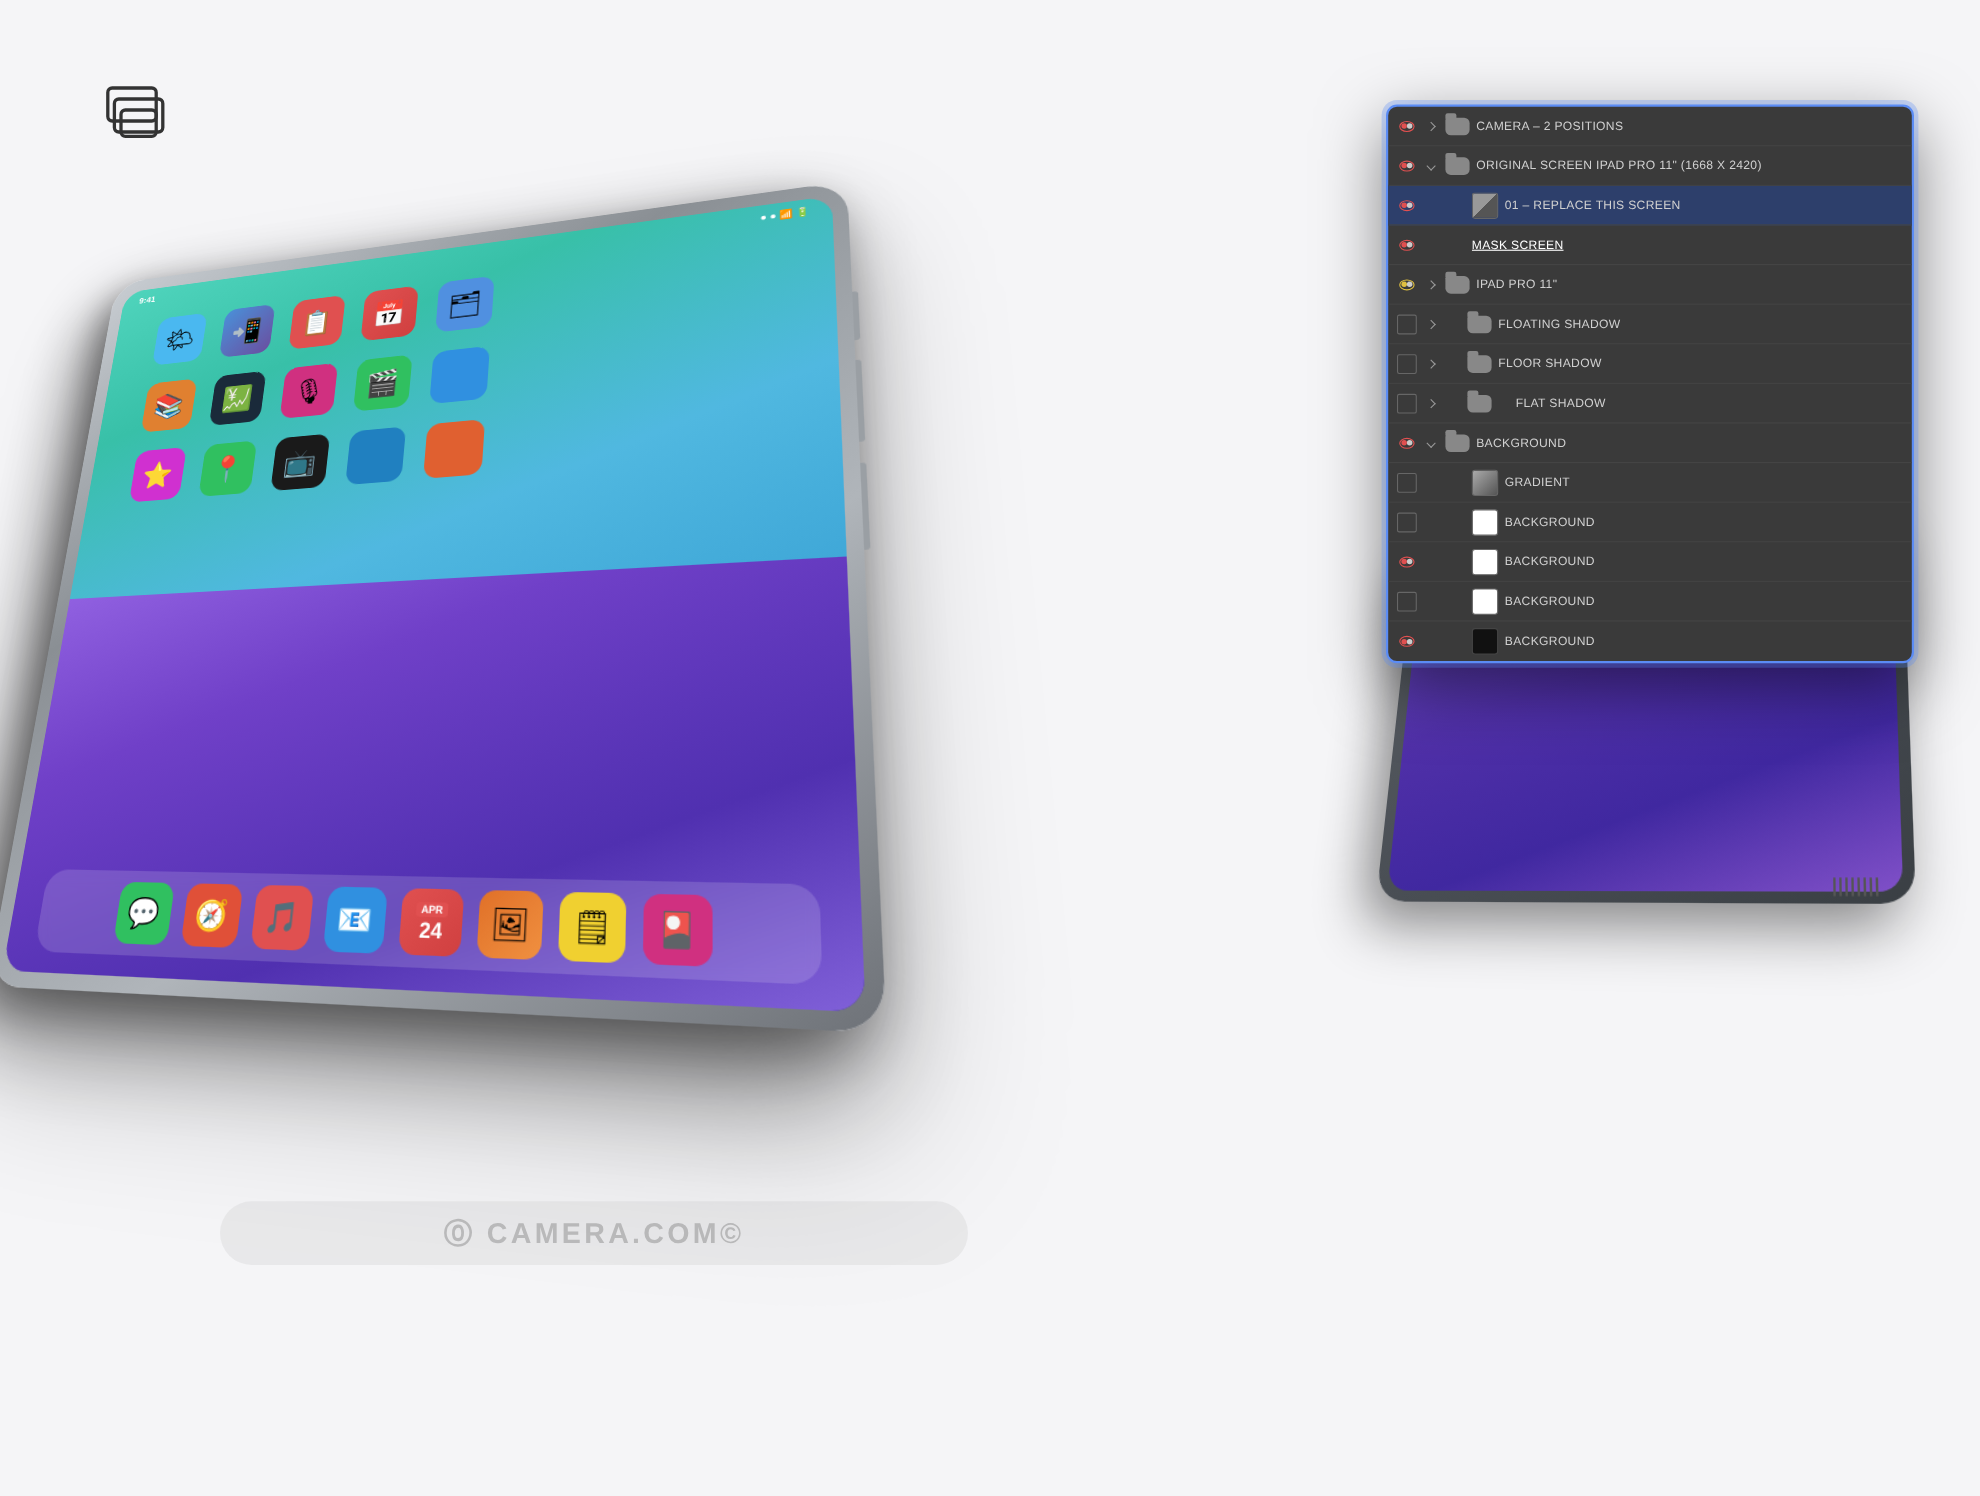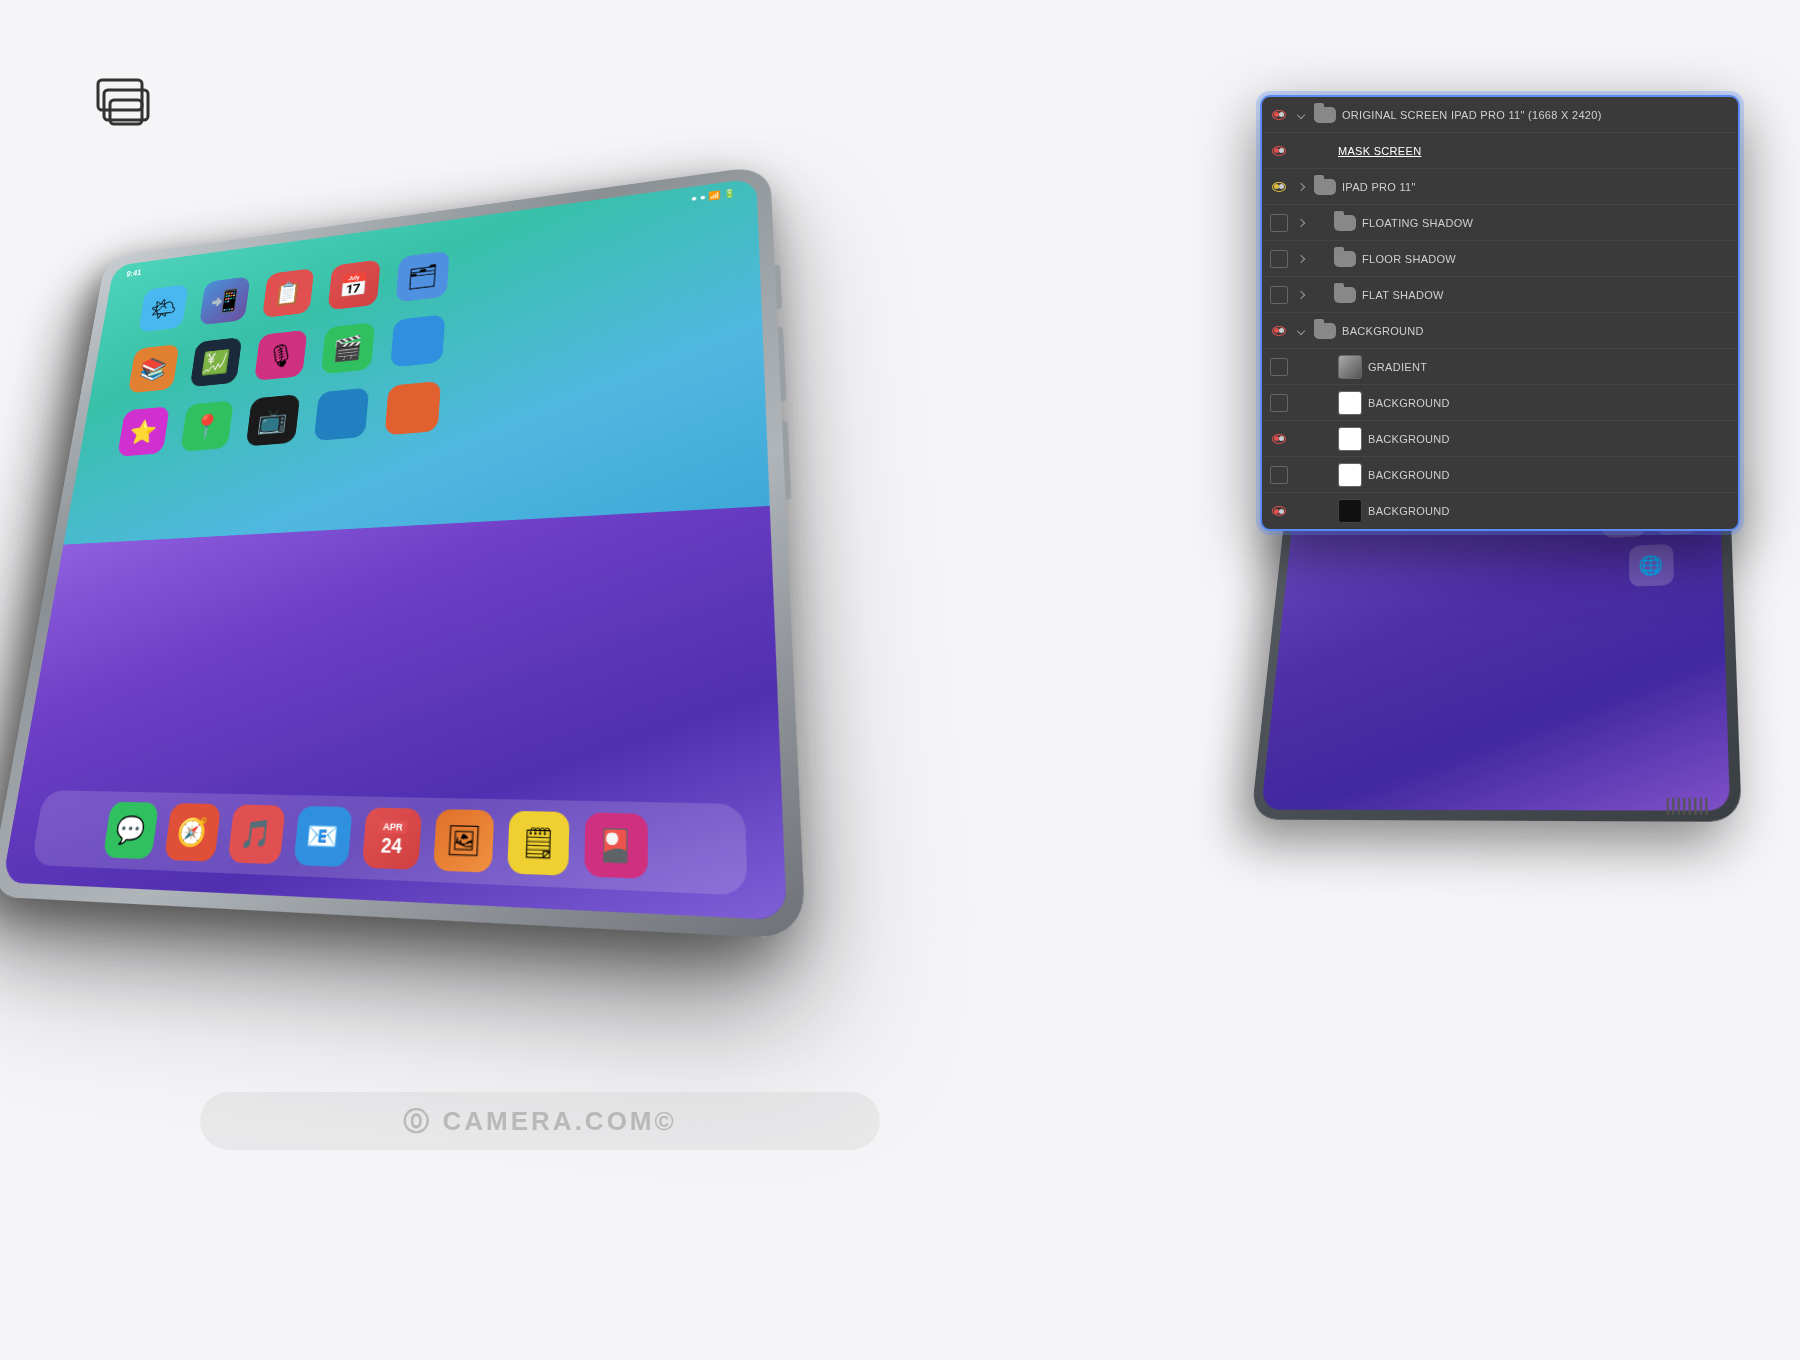--- a/index.html
+++ b/index.html
@@ -341,34 +341,60 @@
       <div style="width:2px;height:16px;background:#555;border-radius:1px;"></div>
       <div style="width:2px;height:16px;background:#555;border-radius:1px;"></div>
       <div style="width:2px;height:16px;background:#555;border-radius:1px;"></div>
     </div>
   </div>
 </div>
 
 <div class="layers-panel">
 
 
+  <div class="layer-row">
+    <div class="eye-icon">
+      <div class="eye-dot" style="border-color:#e05050;">
+          <div style="width:5px;height:5px;background:#e05050;border-radius:50%;"></div>
+        </div>
+    </div>
+    <span class="chevron-right" style="margin:0 4px;"></span>
+    <div style="width:22px;height:16px;background:#888;border-radius:2px 5px 5px 5px;flex-shrink:0;position:relative;">
+        <div style="position:absolute;top:-4px;left:0;width:10px;height:5px;background:#888;border-radius:2px 2px 0 0;"></div>
+      </div>
+    <span class="layer-label">CAMERA – 2 POSITIONS</span>
+  </div>
 
   <div class="layer-row">
     <div class="eye-icon">
       <div class="eye-dot" style="border-color:#e05050;">
           <div style="width:5px;height:5px;background:#e05050;border-radius:50%;"></div>
         </div>
     </div>
     <span class="chevron-down" style="margin:0 4px;"></span>
     <div style="width:22px;height:16px;background:#888;border-radius:2px 5px 5px 5px;flex-shrink:0;position:relative;">
         <div style="position:absolute;top:-4px;left:0;width:10px;height:5px;background:#888;border-radius:2px 2px 0 0;"></div>
       </div>
     <span class="layer-label">ORIGINAL SCREEN IPAD PRO 11" (1668 X 2420)</span>
   </div>
 
+  <div class="layer-row highlighted">
+    <div class="eye-icon">
+      <div class="eye-dot" style="border-color:#e05050;">
+          <div style="width:5px;height:5px;background:#e05050;border-radius:50%;"></div>
+        </div>
+    </div>
+    <span style="margin:0 4px;width:10px;flex-shrink:0;"></span>
+    <div class="indent-1" style="display:flex;align-items:center;gap:6px;flex:1;overflow:hidden;">
+      <div class="layer-thumb" style="background:#6a6a6a;">
+        <div style="width:100%;height:100%;background:linear-gradient(135deg,#999 50%,#555 50%);"></div>
+      </div>
+      <span class="layer-label">01 – REPLACE THIS SCREEN</span>
+    </div>
+  </div>
 
   <div class="layer-row">
     <div class="eye-icon">
       <div class="eye-dot" style="border-color:#e05050;">
           <div style="width:5px;height:5px;background:#e05050;border-radius:50%;"></div>
         </div>
     </div>
     <span style="margin:0 4px;width:10px;flex-shrink:0;"></span>
     <div class="indent-1" style="display:flex;align-items:center;gap:6px;flex:1;">
       <span class="layer-label underline">MASK SCREEN</span>
@@ -406,21 +432,21 @@
       <div style="width:22px;height:16px;background:#888;border-radius:2px 5px 5px 5px;flex-shrink:0;position:relative;">
           <div style="position:absolute;top:-4px;left:0;width:10px;height:5px;background:#888;border-radius:2px 2px 0 0;"></div>
         </div>
       <span class="layer-label">FLOOR SHADOW</span>
     </div>
   </div>
 
   <div class="layer-row">
     <div class="visibility-box"></div>
     <span class="chevron-right" style="margin:0 4px;"></span>
-    <div class="indent-1" style="display:flex;align-items:center;gap:6px;flex:1;">
+    <div class="indent-1" style="display:flex;align-items:center;gap:22px;flex:1;">
       <div style="width:22px;height:16px;background:#888;border-radius:2px 5px 5px 5px;flex-shrink:0;position:relative;">
           <div style="position:absolute;top:-4px;left:0;width:10px;height:5px;background:#888;border-radius:2px 2px 0 0;"></div>
         </div>
       <span class="layer-label">FLAT SHADOW</span>
     </div>
   </div>
 
   <div class="layer-row">
     <div class="eye-icon">
       <div class="eye-dot" style="border-color:#e05050;">

